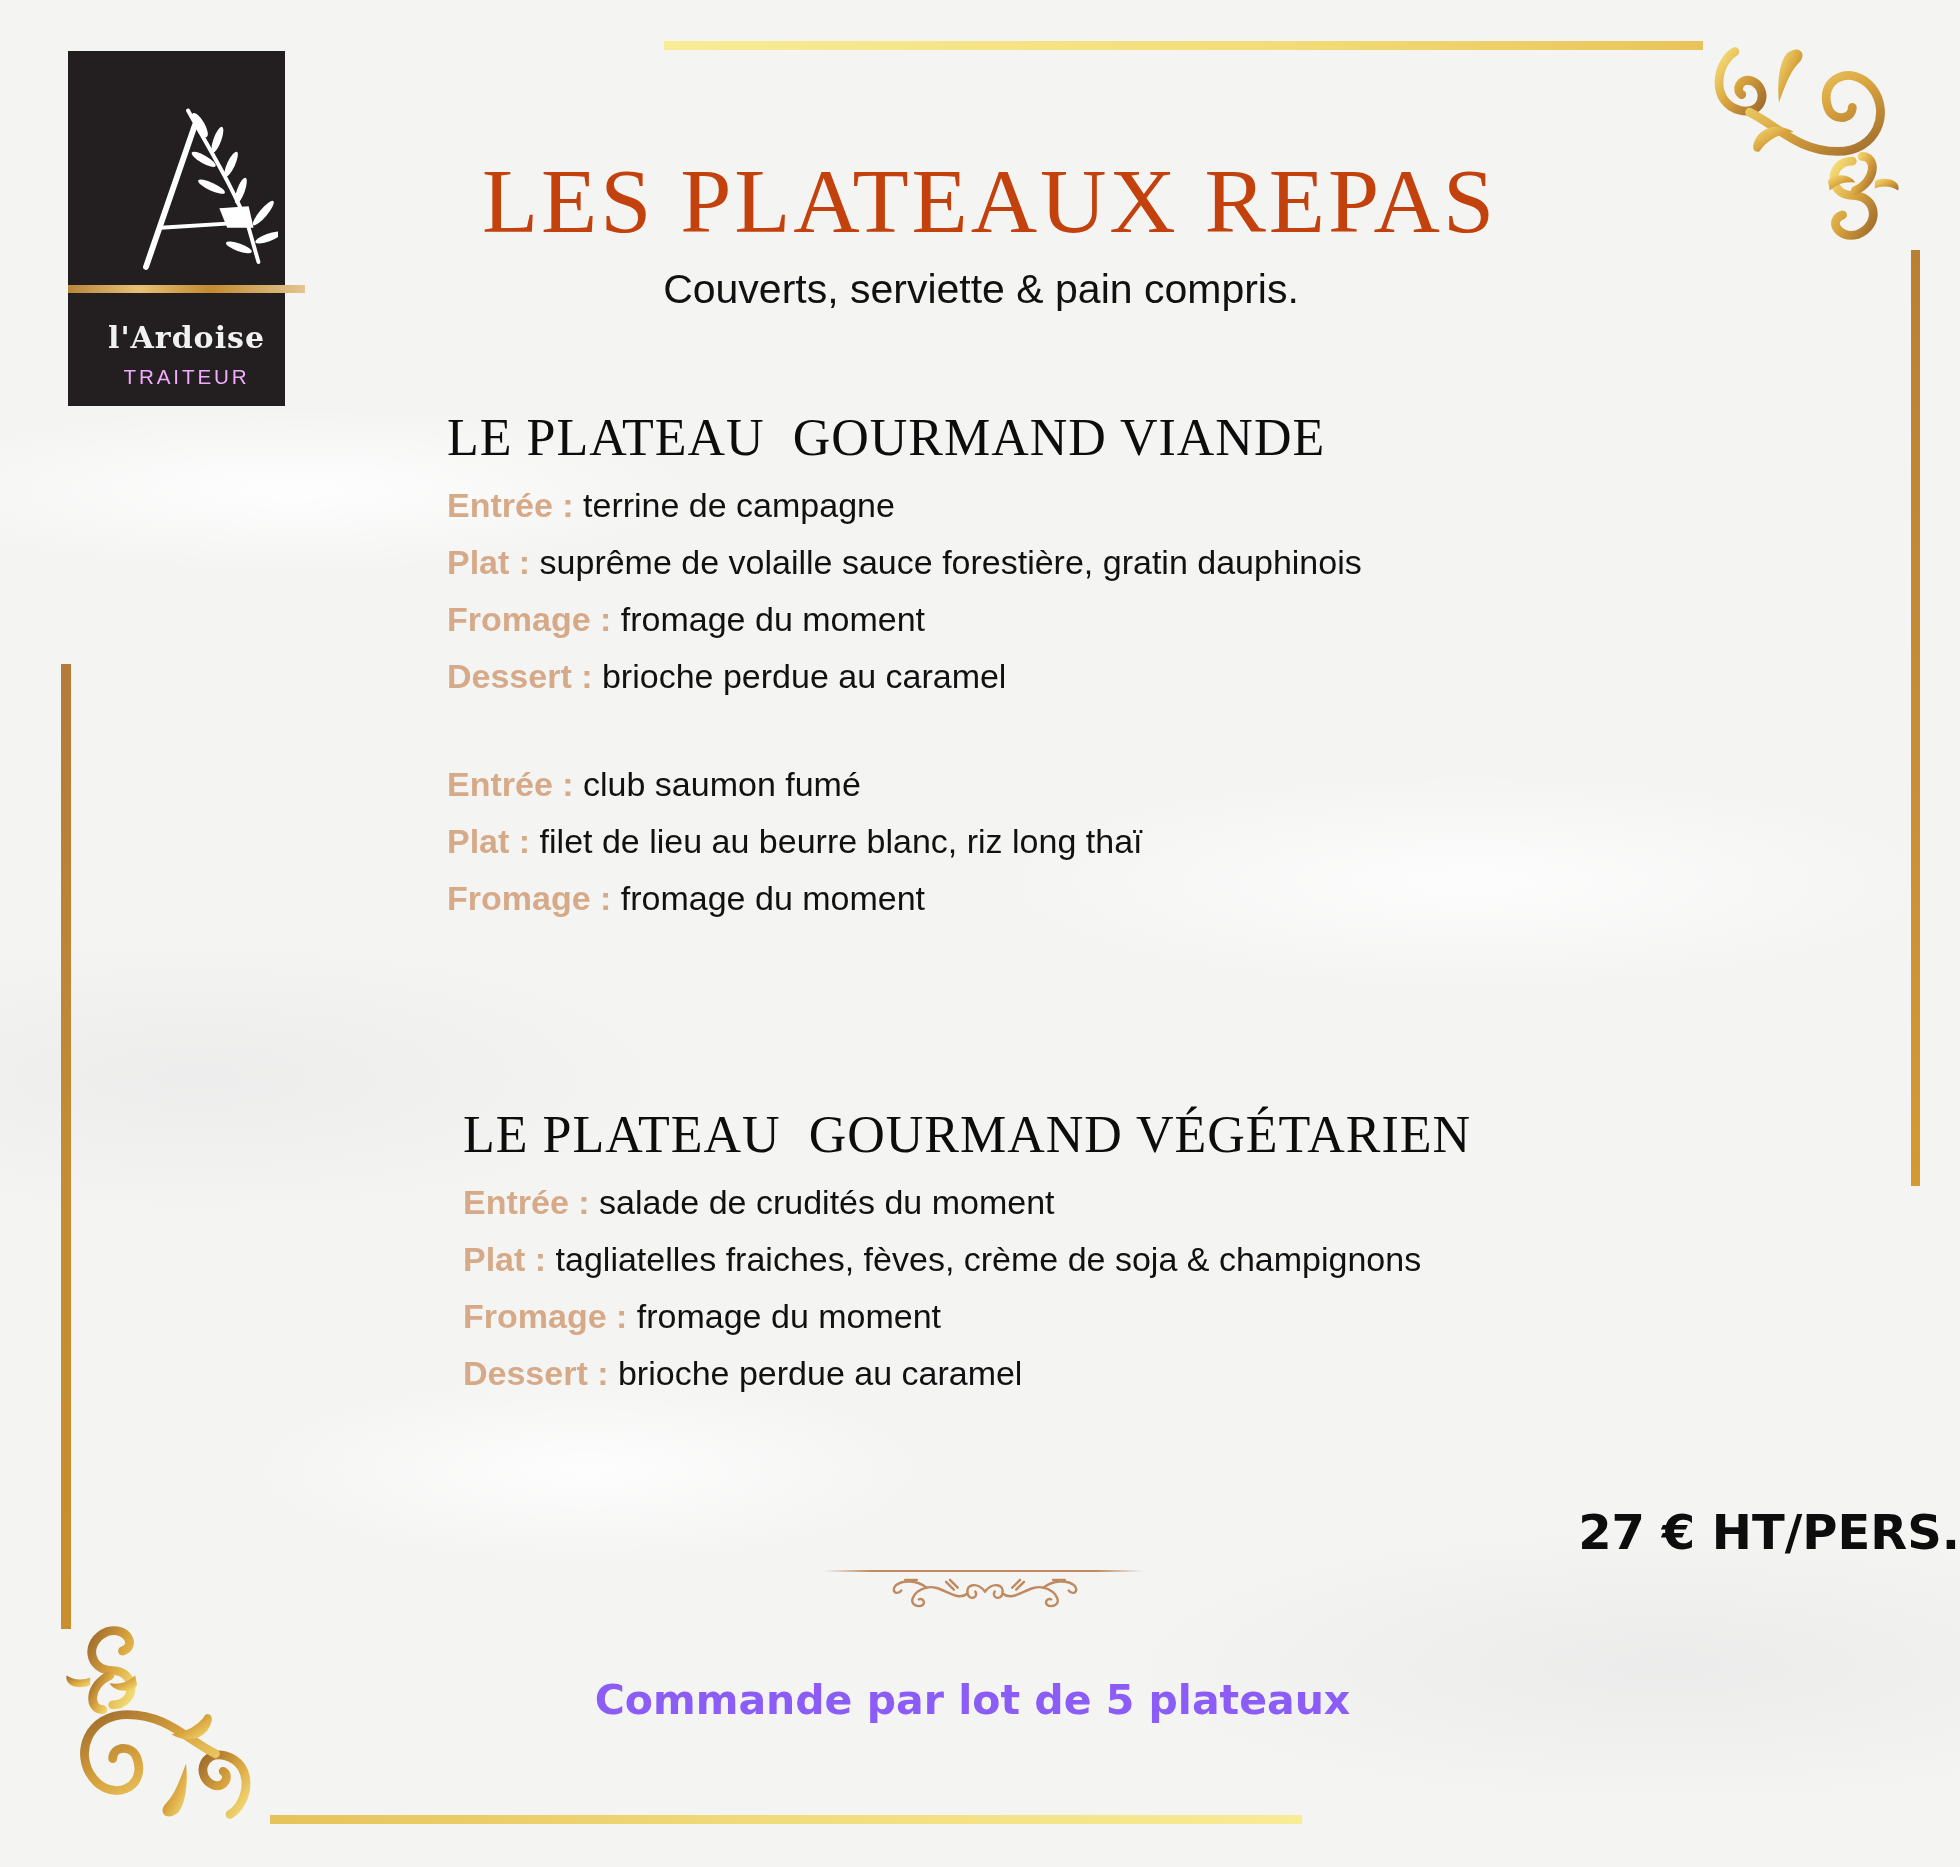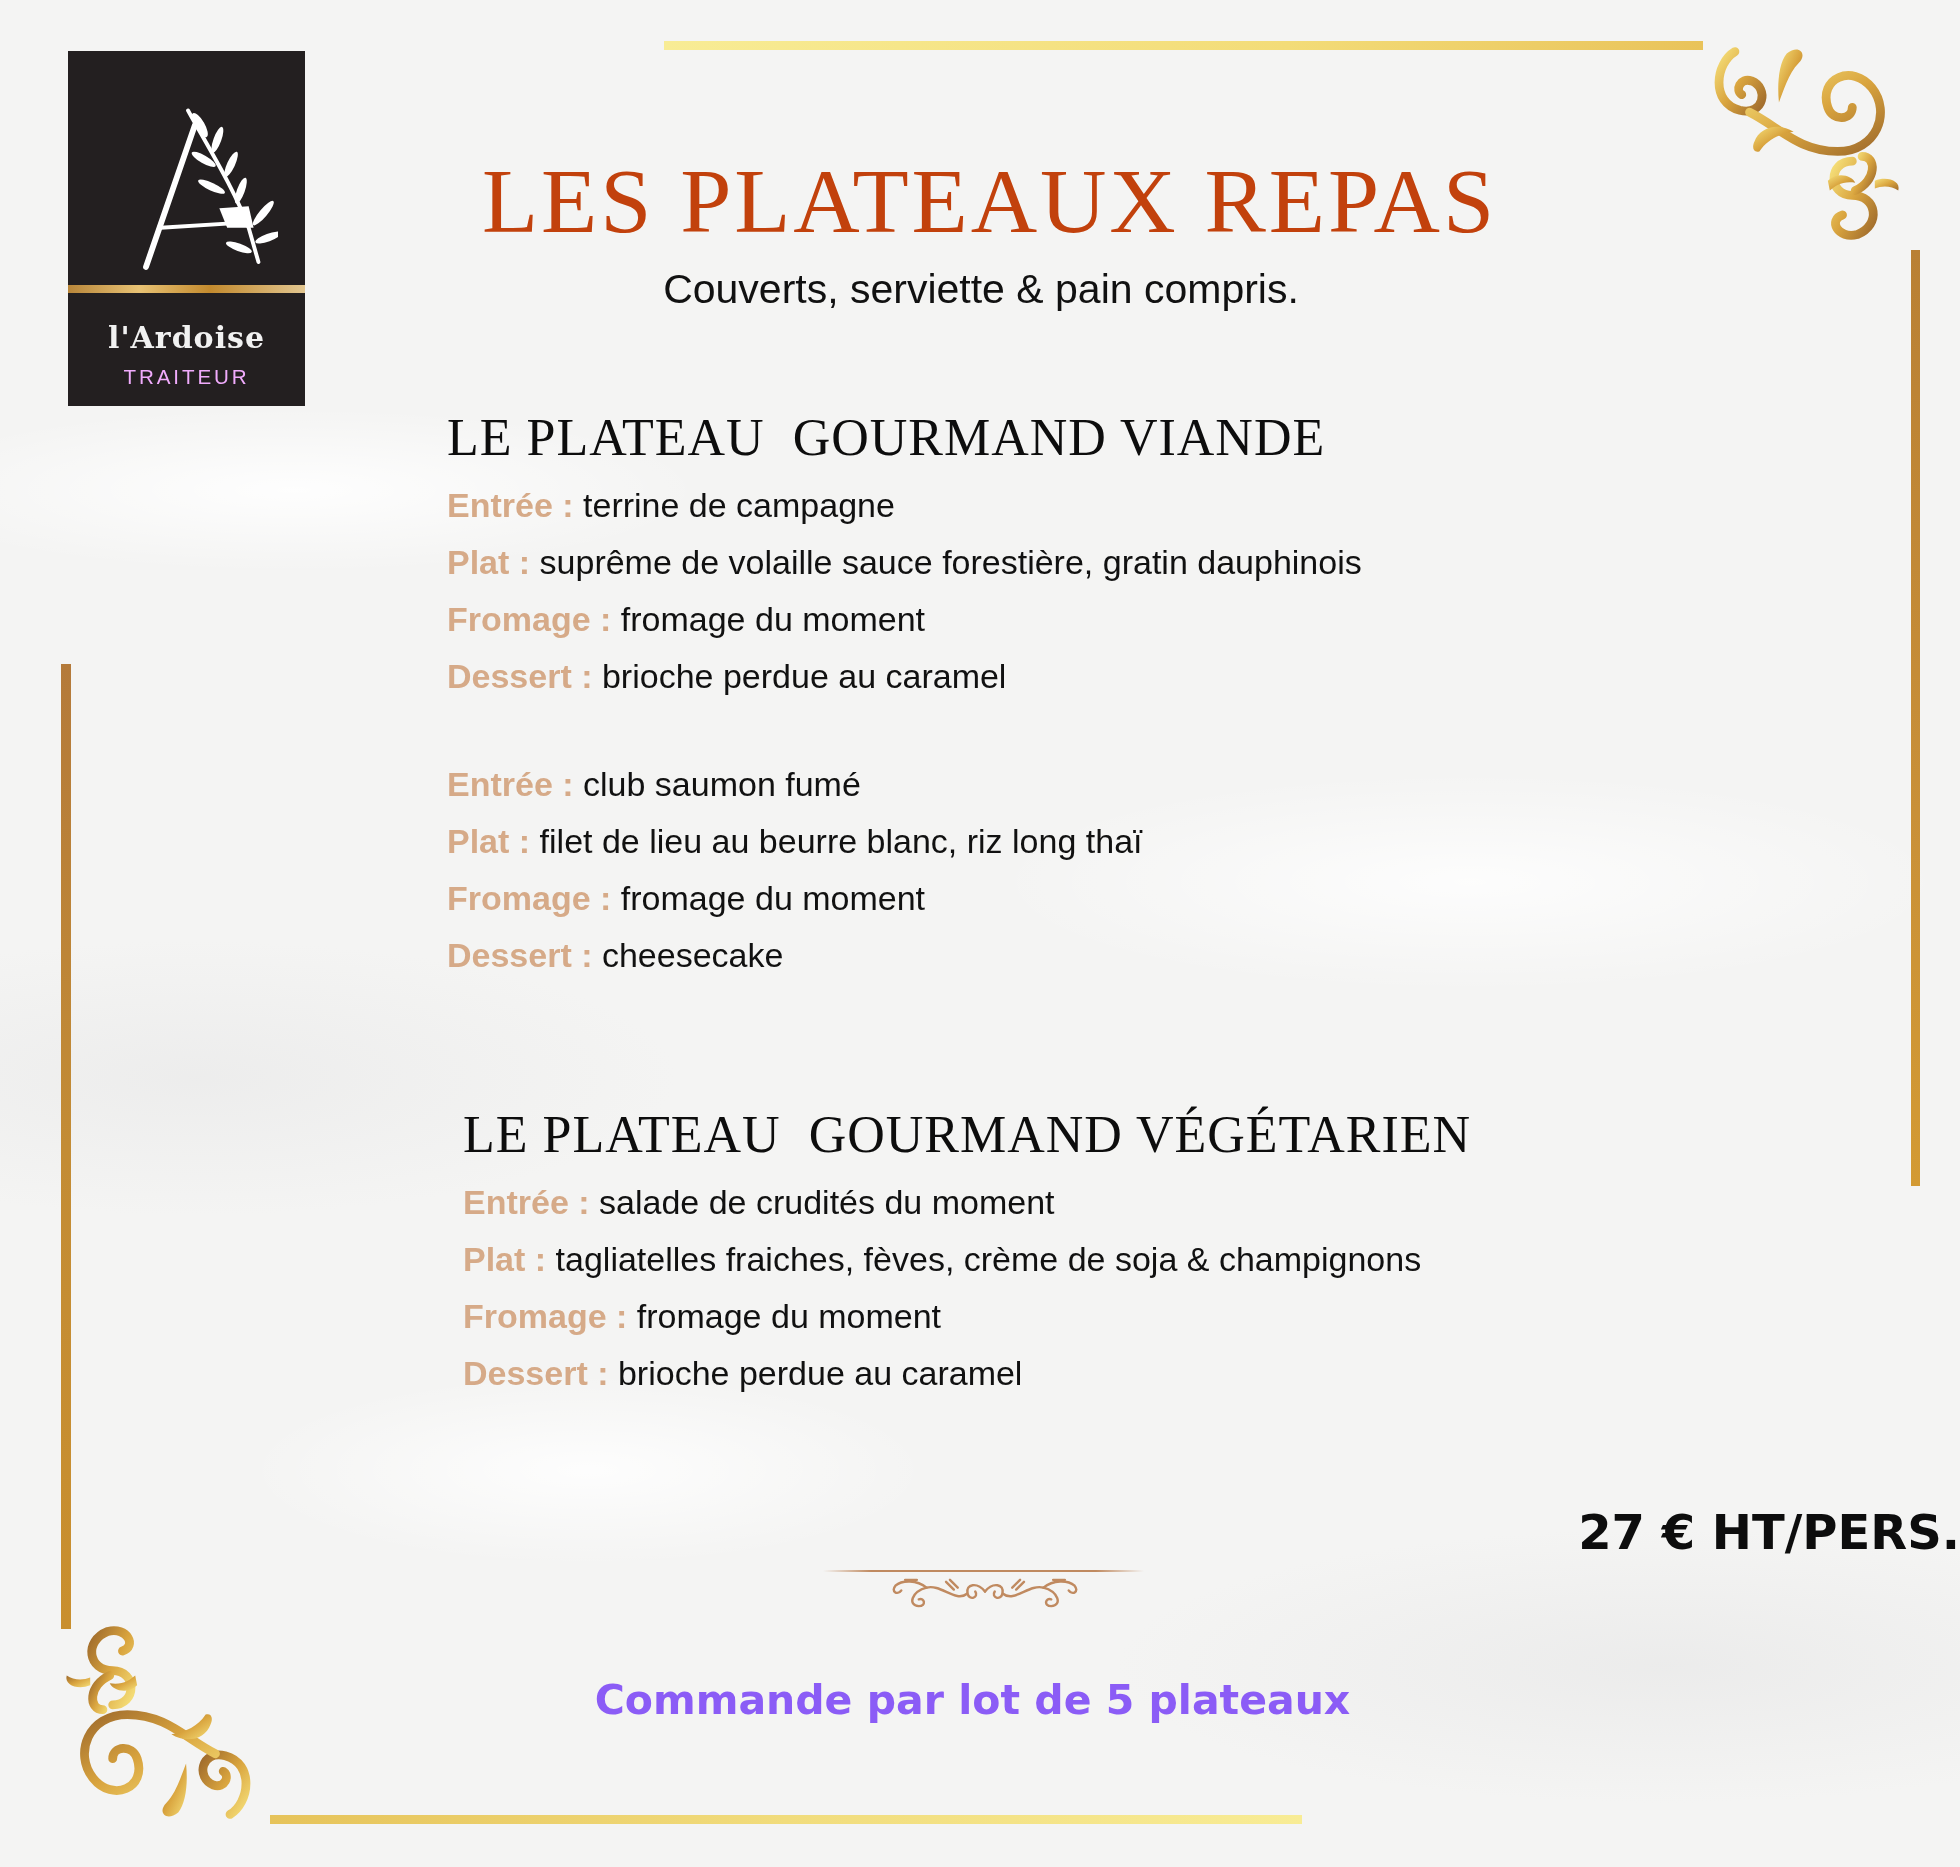--- a/index.html
+++ b/index.html
@@ -25,21 +25,21 @@
   .line-left { left: 61px; top: 664px; width: 9.8px; height: 965px;
     background: linear-gradient(180deg, #b47a3a 0%, #c38c35 50%, #c98f2e 100%); }
   .line-bottom { left: 270px; top: 1815px; width: 1032px; height: 8.8px;
     background: linear-gradient(90deg, #e6c35a 0%, #f1dc7c 50%, #f8ec95 100%); }
 
   .corner { position: absolute; }
   .corner-tr { left: 1681px; top: 34px; width: 235px; height: 225px; }
   .corner-bl { left: 49px; top: 1607px; width: 235px; height: 225px; }
 
   
-  .logo { left: 68px; top: 51px; width: 237px; height: 355px; background: #231f20; }
+  .logo { left: 68px; top: 51px; width: 217px; height: 355px; background: #231f20; }
   .logo-band { position: absolute; left: 0; top: 234px; width: 237px; height: 7.8px;
     background: linear-gradient(90deg, #b8863a 0%, #e8c274 30%, #c38a2e 60%, #e2c690 100%); }
   .logo-mark { position: absolute; left: 34px; top: 19.6px; width: 176px; height: 206px; }
   .logo-name { position: absolute; left: 0; top: 269px; width: 237px; text-align: center;
     font-family: "DejaVu Serif", serif; font-weight: bold; font-size: 30px; color: #f1f1f1;
     letter-spacing: 1px; }
   .logo-sub { position: absolute; left: 0; top: 314px; width: 237px; text-align: center;
     font-family: "Liberation Sans", sans-serif; font-size: 20.6px; color: #f0abfc; letter-spacing: 2.9px; }
 
   
@@ -154,21 +154,20 @@
   <div class="item"><span class="item-label">Entrée :</span><span> terrine de campagne</span></div>
   <div class="item"><span class="item-label">Plat :</span><span> suprême de volaille sauce forestière, gratin dauphinois</span></div>
   <div class="item"><span class="item-label">Fromage :</span><span> fromage du moment</span></div>
   <div class="item"><span class="item-label">Dessert :</span><span> brioche perdue au caramel</span></div>
 </div>
 
 <div class="section" style="top: 756px;">
   <div class="item"><span class="item-label">Entrée :</span><span> club saumon fumé</span></div>
   <div class="item"><span class="item-label">Plat :</span><span> filet de lieu au beurre blanc, riz long thaï</span></div>
   <div class="item"><span class="item-label">Fromage :</span><span> fromage du moment</span></div>
-  <div class="item"><span class="item-label">Dessert :</span><span> cheesecake</span></div>
 </div>
 
 <div class="section" style="top: 1105px; margin-left: 16px;">
   <div class="section-title">LE PLATEAU  GOURMAND VÉGÉTARIEN</div>
   <div class="item"><span class="item-label">Entrée :</span><span> salade de crudités du moment</span></div>
   <div class="item"><span class="item-label">Plat :</span><span> tagliatelles fraiches, fèves, crème de soja &amp; champignons</span></div>
   <div class="item"><span class="item-label">Fromage :</span><span> fromage du moment</span></div>
   <div class="item"><span class="item-label">Dessert :</span><span> brioche perdue au caramel</span></div>
 </div>
 

